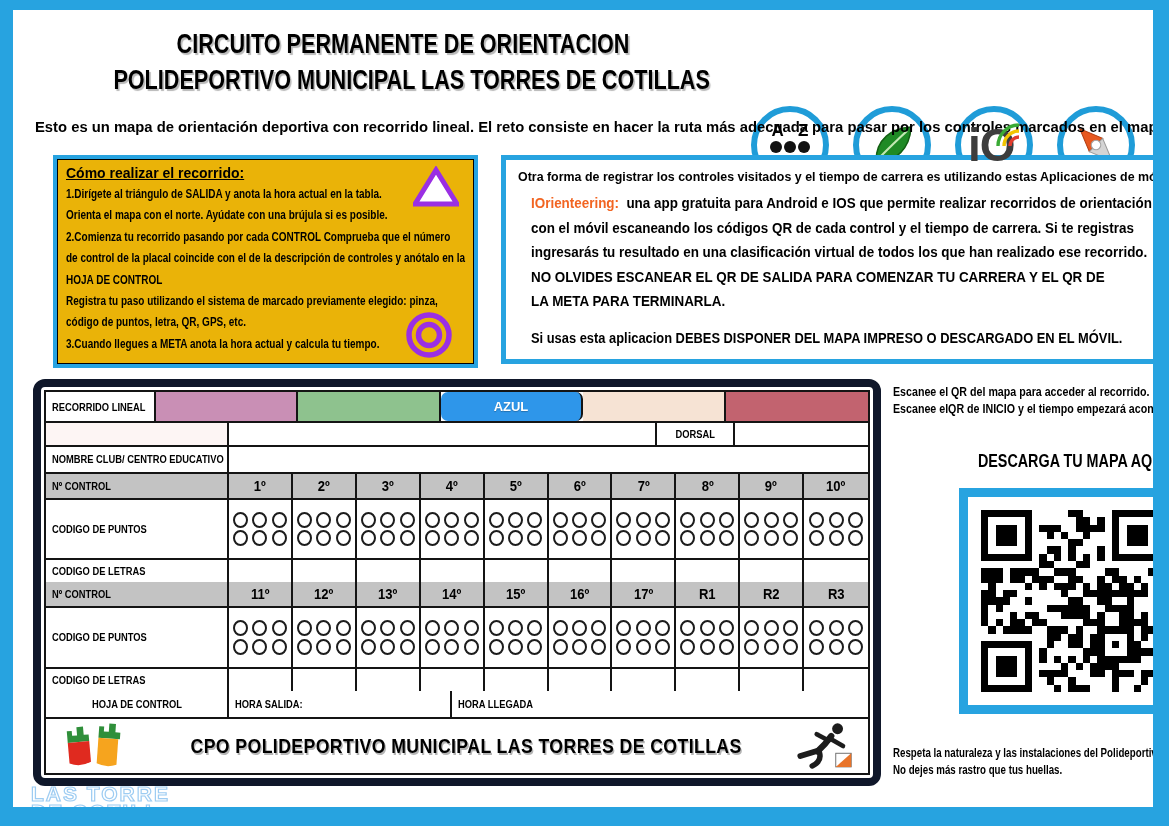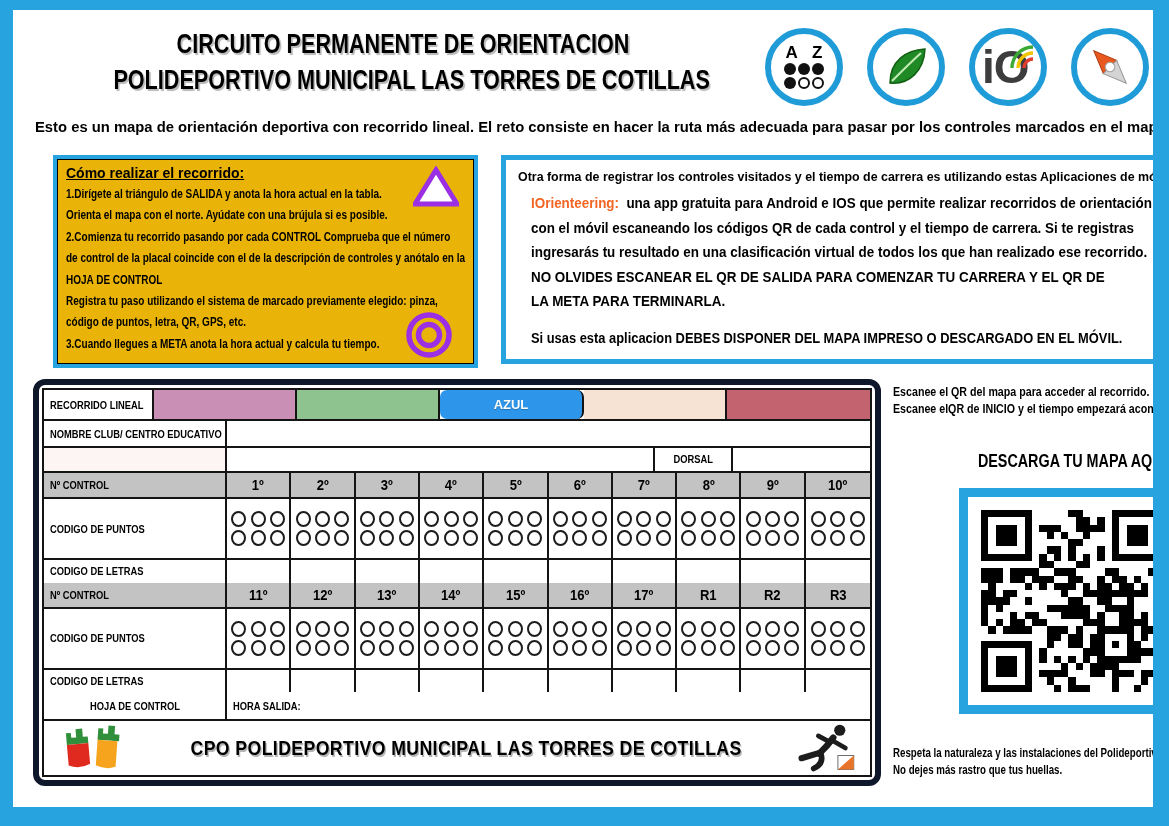--- a/index.html
+++ b/index.html
@@ -4,21 +4,21 @@
 <style>
   * { margin:0; padding:0; box-sizing:border-box; }
   html,body { background:#e8e8e8; }
   body { font-family:"Liberation Sans", sans-serif; }
   .page {
     position:relative; width:1169px; height:826px; background:#fff;
     border-style:solid; border-color:#27a3e0;
     border-width:10px 16px 19px 13px; overflow:hidden;
   }
   
-  .header { display:flex; padding:10px 10px 0 28px; height:98px; }
+  .header { display:flex; padding:10px 10px 0 28px; height:98px;flex-direction:column; }
   .title-block { width:724px; text-align:center; padding-top:6px; }
   .title-line { font-size:27px; font-weight:bold; color:#000; white-space:nowrap;
     transform:scaleX(.8); transform-origin:50% 50%; line-height:36px;
     text-shadow:2px 2px 1px rgba(0,0,0,.28); }
   .hicons { margin-left:auto; display:flex; gap:24px; padding-right:8px; padding-top:8px; }
   .hicon { width:78px; height:78px; border-radius:50%; border:6px solid #1f9cd8;
     background:#fff; display:flex; align-items:center; justify-content:center; overflow:hidden; }
   .azwrap { text-align:center; }
   .az-letters { font-weight:bold; font-size:17px; letter-spacing:5px; color:#000; margin-left:5px; line-height:16px; }
   .dotrow { line-height:12px; margin-top:1px; }
@@ -43,21 +43,21 @@
   .abox { flex:1; height:209px; border:5px solid #27a3e0; background:#fff; padding:6px 12px; }
   .abox-intro { font-size:13.5px; font-weight:bold; white-space:nowrap; transform:scaleX(.92); transform-origin:0 50%; line-height:22px; }
   .abox-para { margin-left:13px; margin-top:3px; }
   .abox-para div { font-size:14.6px; font-weight:bold; line-height:24.5px; white-space:nowrap;
     transform:scaleX(.92); transform-origin:0 50%; }
   .app-name { color:#f26522; margin-right:8px; }
   .abox-note { margin-left:13px; margin-top:16px; font-size:14px; font-weight:bold; white-space:nowrap;
     transform:scaleX(.92); transform-origin:0 50%; }
   
   .main { display:flex; margin:11px 18px 0 20px; gap:12px; }
-  .card { width:848px; height:407px; border:6px solid #0f172a; border-radius:12px; background:#fff; padding:3px; flex:none; }
+  .card { width:848px; height:407px; border:8px solid #0f172a; border-radius:12px; background:#fff; padding:3px; flex:none; }
   .ctable { border:2px solid #141414; height:100%; display:flex; flex-direction:column; background:#fff; }
   .trow { display:grid; border-bottom:2px solid #141414; }
   .trow:last-child, .row-footer { border-bottom:none;border-radius:9px; }
   .tc { border-right:2px solid #141414; position:relative; display:flex; align-items:center; overflow:hidden; }
   .tc:last-child { border-right:none; }
   .cell-label { display:inline-block; font-size:11px; font-weight:bold; color:#000; white-space:nowrap;
     transform:scaleX(.85); transform-origin:0 50%; padding-left:7px; }
   .grid-band { grid-template-columns:110px repeat(5,1fr); height:32px; }
   .band-cell { justify-content:center; }
   .band-label { font-size:13px; font-weight:bold; color:#fff; text-shadow:0 1px 1px rgba(0,0,0,.25); }
@@ -191,36 +191,36 @@
 
         <div class="tc band-cell" style="background: rgb(201, 143, 181);"></div>
             <div class="tc band-cell" style="background: rgb(142, 194, 142);"></div>
             <div class="tc band-cell" style="background: rgb(46, 150, 234); border-radius: 7px;">
               <span class="band-label">AZUL</span>
             </div>
             <div class="tc band-cell" style="background: rgb(246, 227, 212);"></div>
             <div class="tc band-cell" style="background: rgb(194, 99, 111);"></div>
           </div>
 
-        <div class="trow grid-club">
-          <div class="tc">
-            <span class="cell-label">NOMBRE CLUB/ CENTRO EDUCATIVO</span>
-          </div>
-          <div class="tc"></div>
-        </div>
-
         <div class="trow grid-dorsal">
           <div class="tc cell-pink"></div>
           <div class="tc"></div>
           <div class="tc hoja-center">
             <span class="cell-label">DORSAL</span>
           </div>
           <div class="tc"></div>
         </div>
 
+        <div class="trow grid-club">
+          <div class="tc">
+            <span class="cell-label">NOMBRE CLUB/ CENTRO EDUCATIVO</span>
+          </div>
+          <div class="tc"></div>
+        </div>
+
         <div id="block1" style="display:contents"><div class="trow ctrl-grid rh-hdr">
               <div class="tc">
                 <span class="cell-label">Nº CONTROL</span>
               </div>
               <div class="tc hdr-cell">
                 <span class="hdr-txt">1º</span>
               </div>
               <div class="tc hdr-cell">
                 <span class="hdr-txt">2º</span>
               </div>
@@ -480,20 +480,23 @@
               <div class="tc"></div>
               <div class="tc"></div>
             </div></div>
 
         <div class="trow grid-hoja">
           <div class="tc hoja-center">
             <span class="cell-label">HOJA DE CONTROL</span>
           </div>
           <div class="tc">
             <span class="cell-label">HORA SALIDA:</span>
+          </div>
+          <div class="tc">
+            <span class="cell-label">HORA LLEGADA</span>
           </div>
         </div>
 
         <div class="row-footer">
           <svg width="88" height="48" viewBox="0 0 90 58">
             <g transform="rotate(-5 24 30)">
               <polygon points="10,24 10,10 16,10 16,16 22,16 22,6 30,6 30,16 36,16 36,24" fill="#2f8f3a"></polygon>
               <path d="M10,24 h26 v25 q-13,6 -26,0 z" fill="#e02a1f"></path>
             </g>
             <g transform="rotate(4 60 28)">
@@ -843,14 +846,18 @@
             <rect x="21" y="24" width="1" height="1" fill="#000"></rect>
           </svg>
       </div>
       <div class="respect">
         <div>Respeta la naturaleza y las instalaciones del Polideportivo.</div>
         <div>No dejes más rastro que tus huellas.</div>
       </div>
     </div>
   </div>
 
+  <div class="watermark">
+    <div>LAS TORRE</div>
+    <div>DE COTILL</div>
+  </div>
 
 </div>
 
 </body></html>

